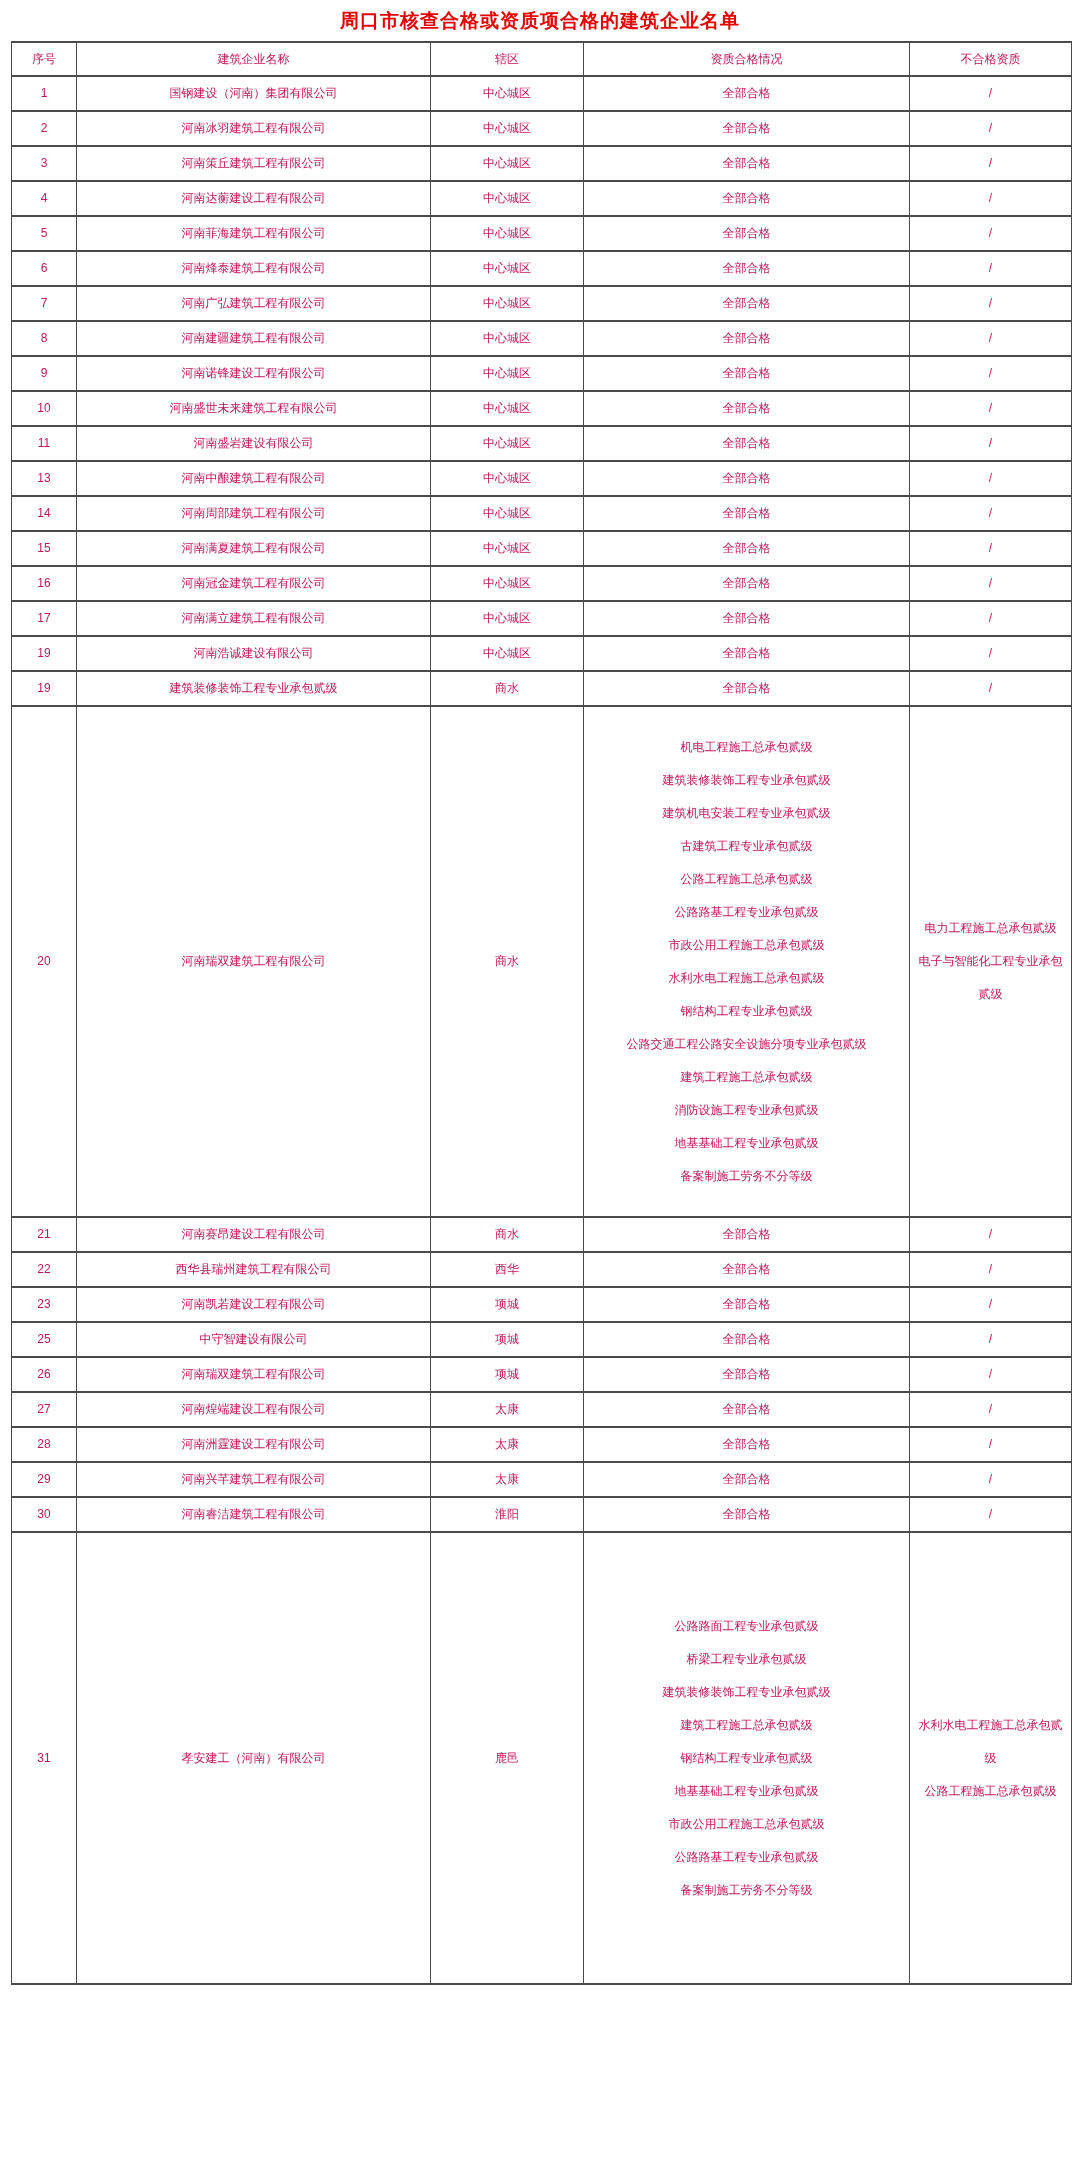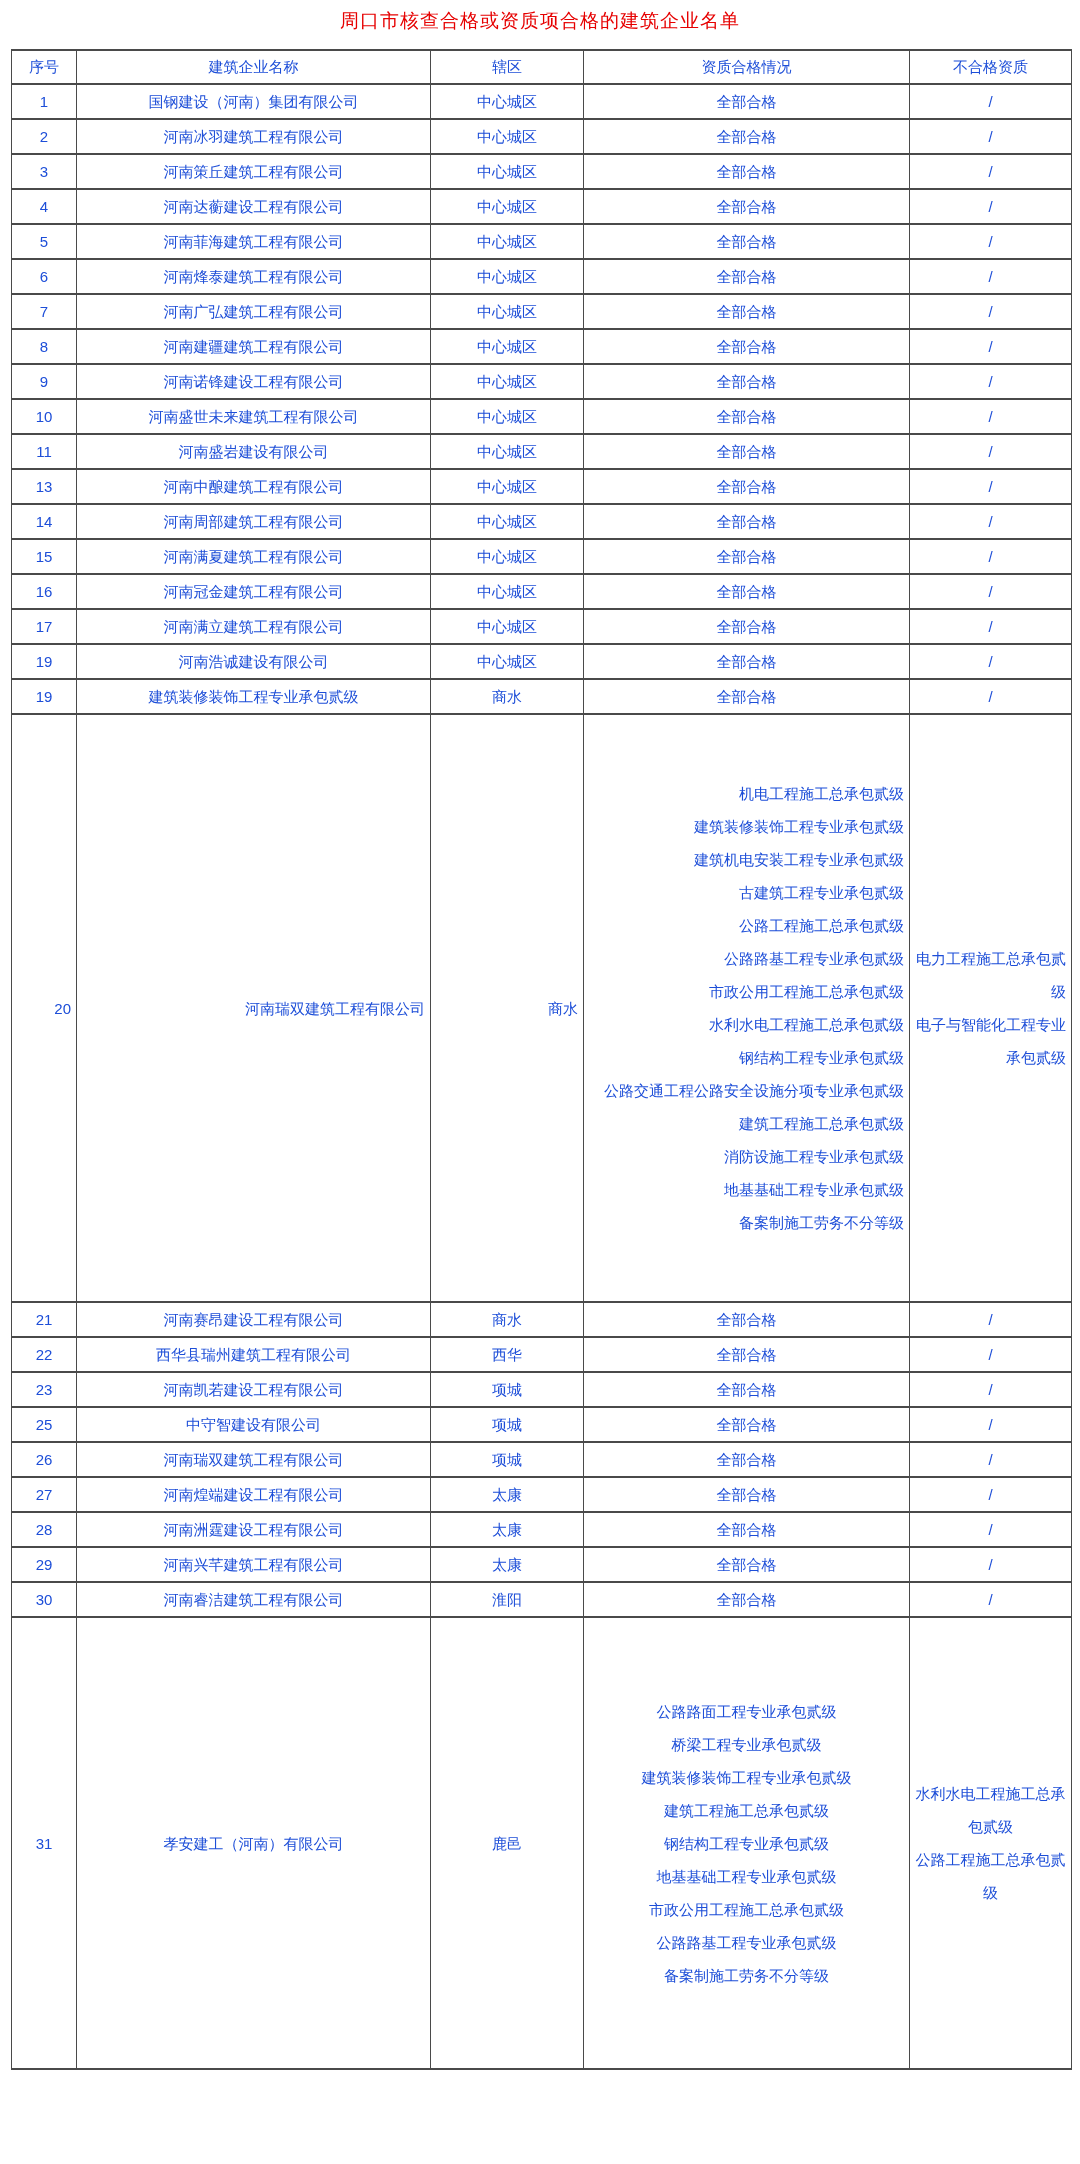--- a/index.html
+++ b/index.html
@@ -9,34 +9,34 @@
   }
   .page {
     width: 1080px;
     min-height: 2164px;
     background: #ffffff;
     font-family: "Liberation Sans", "DejaVu Sans", sans-serif;
     box-sizing: border-box;
   }
   .doc-title {
     margin: 0;
-    padding: 8px 0 15px 0;
+    padding: 8px 0 7px 0;
     text-align: center;
     font-size: 19px;
-    font-weight: normal;
+    font-weight: bold;
     letter-spacing: 1px;
     color: #e60000;
   }
   table.company-table {
     border-collapse: collapse;
     table-layout: fixed;
     width: 1060px;
     margin-left: 11px;
-    color: #1d4ed8;
-    font-size: 15px;
+    color: #be185d;
+    font-size: 12px;
   }
   .company-table th,
   .company-table td {
     border-left: 1px solid #4a4a4a;
     border-right: 1px solid #4a4a4a;
     border-top: 2px solid #4a4a4a;
     border-bottom: 2px solid #4a4a4a;
     text-align: center;
     vertical-align: middle;
     padding: 0 5px;
@@ -46,21 +46,21 @@
   .company-table th { height: 34px; }
   .company-table td { height: 34px; }
   
   .col-no   { width: 65px; }
   .col-name { width: 354px; }
   .col-dist { width: 153px; }
   .col-qual { width: 326px; }
   .col-unq  { width: 162px; }
   .qline { line-height: 33px; }
   
-  tr.row-20 td { height: 588px; text-align: right; }
+  tr.row-20 td { height: 511px; }
   tr.row-31 td { height: 452px; margin-top: 28px; }
 </style>
 </head>
 <body>
 
 <div class="page">
   <h1 class="doc-title">周口市核查合格或资质项合格的建筑企业名单</h1>
 
   <table class="company-table">
     <thead>

